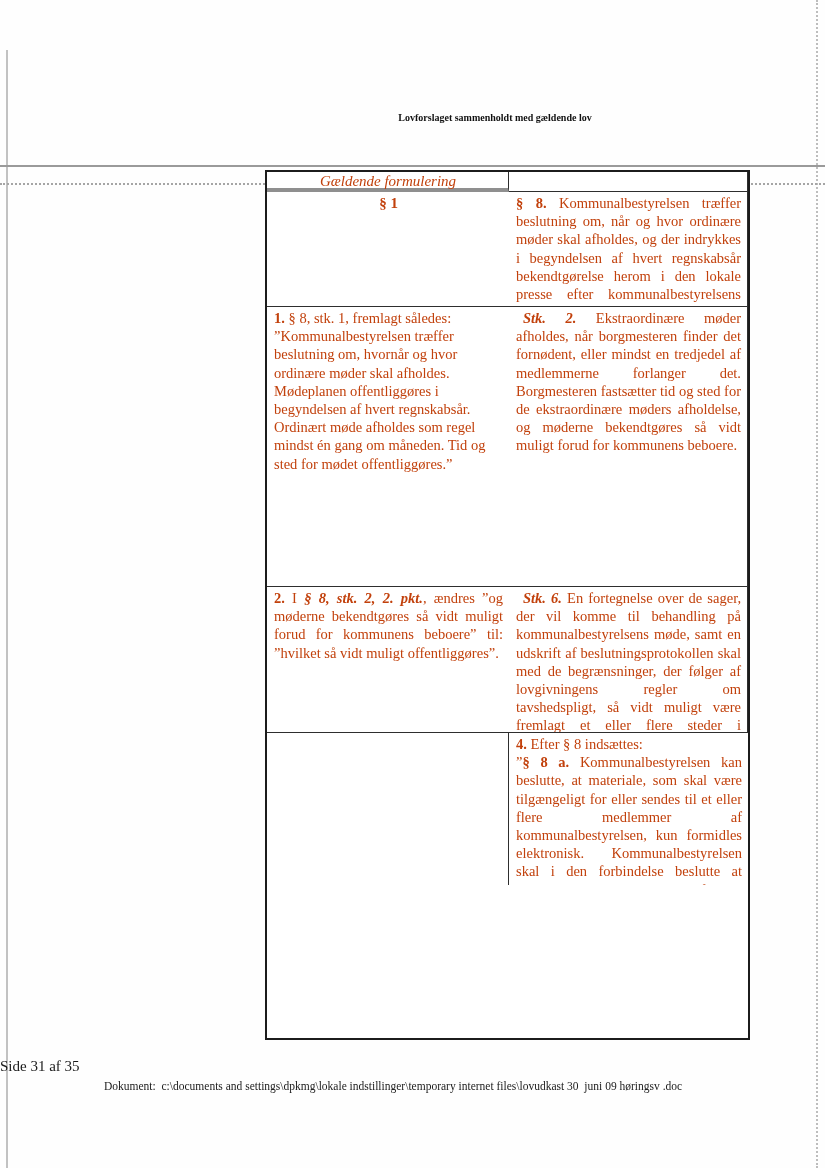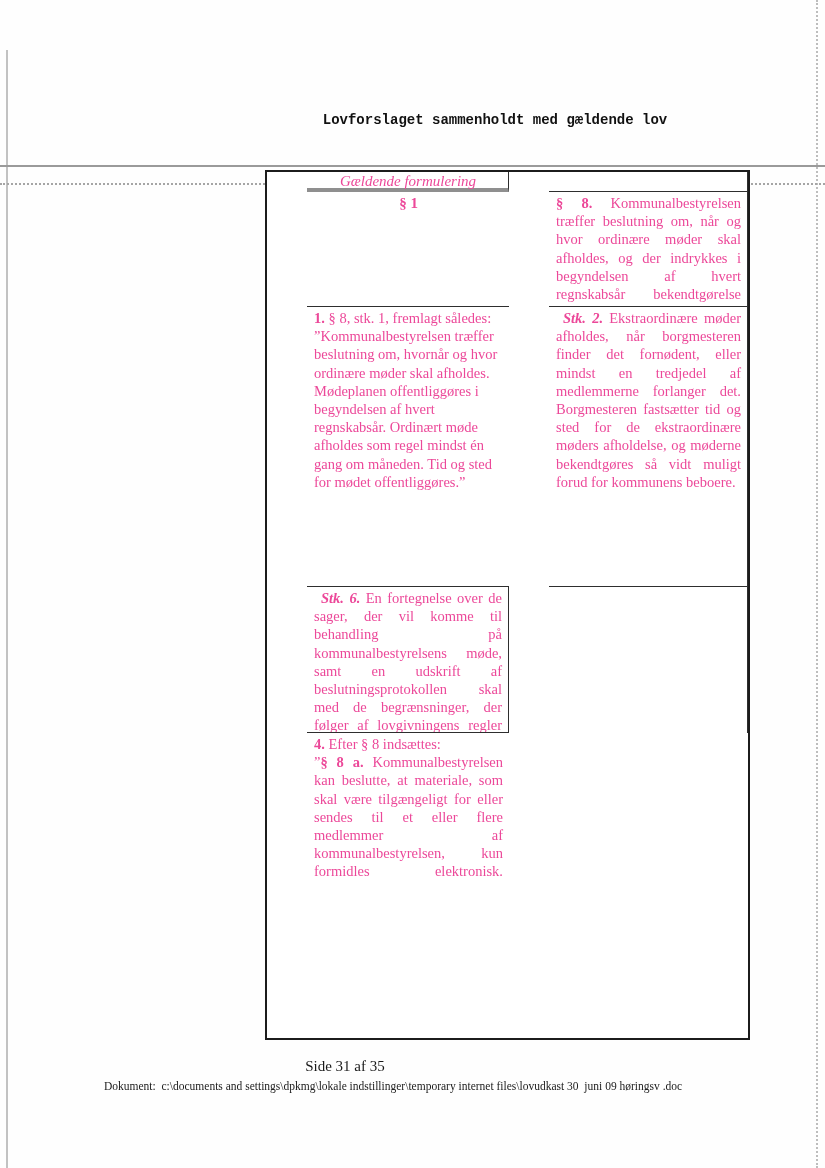--- a/index.html
+++ b/index.html
@@ -9,56 +9,55 @@
     font-family:"Liberation Serif", serif;
   }
   
   .scan-vline-left{position:absolute;left:6px;top:50px;width:2px;height:1118px;background:#c2c2c2;}
   .scan-vline-right{position:absolute;left:816px;top:0;width:0;height:1168px;border-left:2px dotted #bdbdbd;}
   .scan-hline-solid{position:absolute;left:0;top:165px;width:825px;height:0;border-top:2px solid #9a9a9a;}
   .scan-hline-dotted{position:absolute;left:0;top:183px;width:825px;height:0;border-top:2px dotted #a5a5a5;}
 
   .doc-title{
     position:absolute;top:112px;left:165px;width:660px;
-    text-align:center;font-weight:bold;font-size:14px;color:#111;font-family:Liberation Mono, monospace;
+    text-align:center;font-weight:bold;font-size:10px;color:#111;
   }
 
   .law-table{
     position:absolute;left:265px;top:170px;
     display:grid;
     grid-template-columns:242px 239px;
     grid-template-rows:20px 115px 280px 146px 152px 153px;
     border:2px solid #1c1c1c;
     background:#fff;
     box-sizing:content-box;
   }
   .cell{
     box-sizing:border-box;overflow:hidden;
-    font-size:14.5px;line-height:18.2px;color:#ec4899;
+    font-size:14.5px;line-height:18.2px;color:#c2410c;
     padding:2px 6px 2px 7px;
-    margin-left:40px;
   }
   .cell.col-left{border-right:1px solid #2e2e2e;}
   .cell.row-sep{border-bottom:1px solid #2e2e2e;}
   .cell.hdr{
     font-style:italic;text-align:center;font-size:15px;
     border-bottom:4px solid #8f8f8f;padding-top:0;
     overflow:visible;
   }
   .justify{text-align:justify;}
   .align-left{text-align:left;}
   .indent p, .para.indent{text-indent:7px;}
   .para{margin:0;}
   .run-b{font-weight:bold;}
   .run-i{font-style:italic;font-weight:bold;}
   .cell-heading{text-align:center;font-weight:bold;font-size:15px;margin:0 0 1px 0;}
 
   .footer-page{
     position:absolute;top:1058px;left:0;width:690px;
-    text-align:center;font-size:15px;color:#191919;
+    text-align:left;font-size:15px;color:#191919;
   }
   .footer-doc{
     position:absolute;top:1080px;left:104px;
     font-size:11.5px;color:#202020;white-space:pre;
   }
 </style>
 </head>
 <body>
 
 <div class="scan-vline-left"></div>
@@ -80,20 +79,23 @@
   <div class="cell col-left row-sep justify">
     <p class="para"><span class="run-b">§ 8.</span><span> Kommunalbestyrelsen træffer beslutning om, når og hvor ordinære møder skal afholdes, og der indrykkes i begyndelsen af hvert regnskabsår bekendtgørelse herom i den lokale presse efter kommunalbestyrelsens bestemmelse. I bekendtgørelsen angives tillige, på hvilke steder i kommunen der vil være fremlagt sagsfortegnelse samt udskrift af beslutningsprotokollen, jf. stk. 6. Ordinært møde afholdes som regel mindst én gang om måneden og bekendtgøres forud i den lokale presse efter kommunalbestyrelsens bestemmelse.</span></p>
   </div>
   <div class="cell row-sep align-left">
     <p class="para"><span class="run-b">1.</span><span> § 8, stk. 1, fremlagt således:</span><br><span>”Kommunalbestyrelsen træffer beslutning om, hvornår og hvor ordinære møder skal afholdes. Mødeplanen offentliggøres i begyndelsen af hvert regnskabsår. Ordinært møde afholdes som regel mindst én gang om måneden. Tid og sted for mødet offentliggøres.”</span></p>
   </div>
 
   <div class="cell col-left row-sep justify">
     <p class="para indent"><span class="run-i">Stk. 2.</span><span> Ekstraordinære møder afholdes, når borgmesteren finder det fornødent, eller mindst en tredjedel af medlemmerne forlanger det. Borgmesteren fastsætter tid og sted for de ekstraordinære møders afholdelse, og møderne bekendtgøres så vidt muligt forud for kommunens beboere.</span></p>
   </div>
+  <div class="cell row-sep justify">
+    <p class="para"><span class="run-b">2.</span><span> I </span><span class="run-i">§ 8, stk. 2, 2. pkt.</span><span>, ændres ”og møderne bekendtgøres så vidt muligt forud for kommunens beboere” til: ”hvilket så vidt muligt offentliggøres”.</span></p>
+  </div>
 
   <div class="cell col-left row-sep justify">
     <p class="para indent"><span class="run-i">Stk. 6.</span><span> En fortegnelse over de sager, der vil komme til behandling på kommunalbestyrelsens møde, samt en udskrift af beslutningsprotokollen skal med de begrænsninger, der følger af lovgivningens regler om tavshedspligt, så vidt muligt være fremlagt et eller flere steder i kommunen.</span></p>
   </div>
 
   <div class="cell col-left"></div>
   <div class="cell justify">
     <p class="para"><span class="run-b">4.</span><span> Efter § 8 indsættes:</span><br><span>”</span><span class="run-b">§ 8 a.</span><span> Kommunalbestyrelsen kan beslutte, at materiale, som skal være tilgængeligt for eller sendes til et eller flere medlemmer af kommunalbestyrelsen, kun formidles elektronisk. Kommunalbestyrelsen skal i den forbindelse beslutte at godtgøre medlemmernes udgifter til det fornødne</span></p>
   </div>
 </div>

